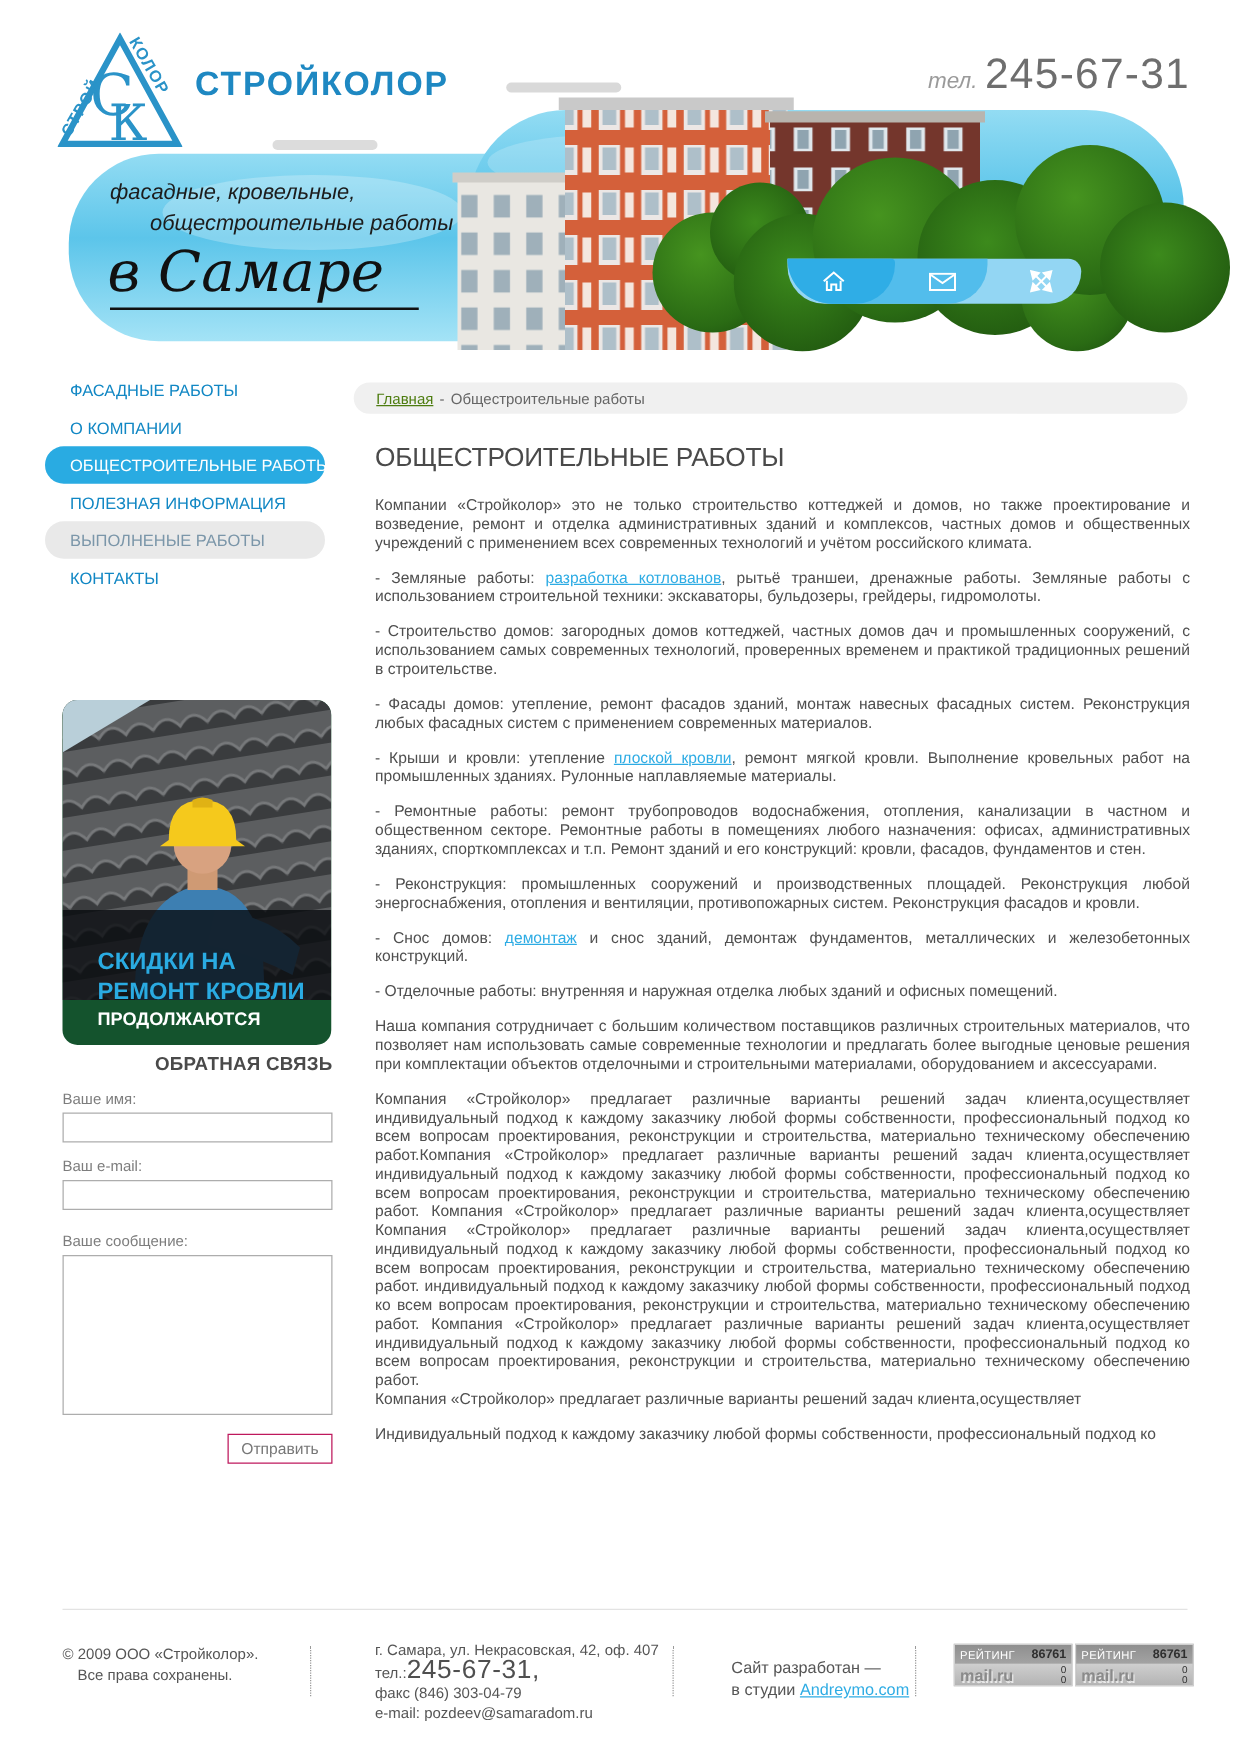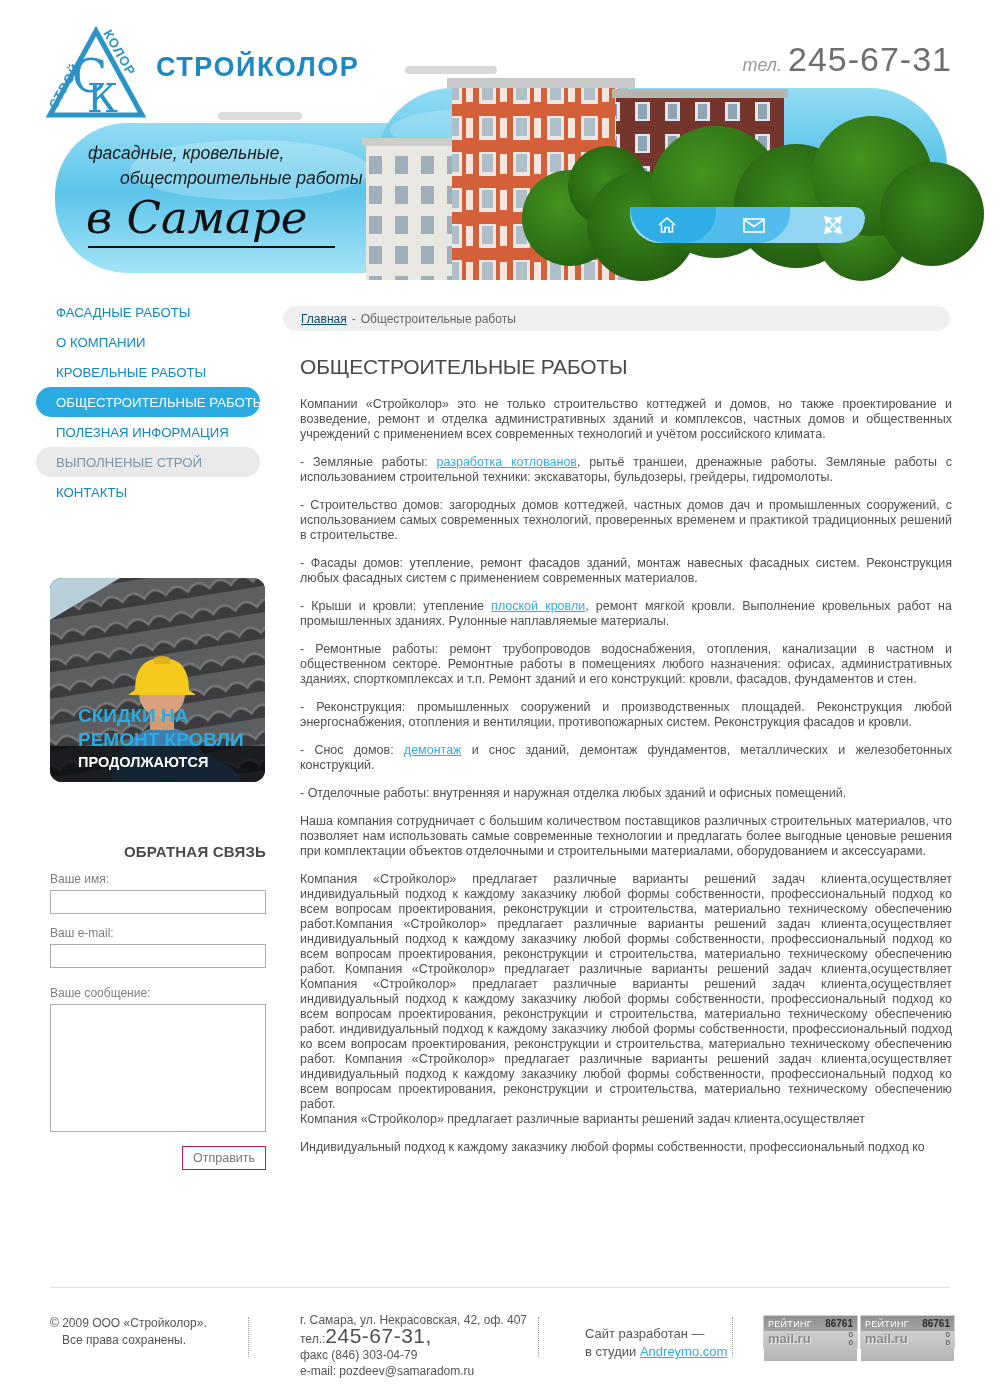--- a/index.html
+++ b/index.html
@@ -20,31 +20,31 @@
   .iconbar{position:absolute;left:630px;top:207px;width:235px;height:36px;z-index:5;}
   .seg{position:absolute;top:0;height:36px;}
   .seg.light{left:0;width:235px;background:#93d6f3;border-radius:0 16px 40px 46px;}
   .seg.mid{left:0;width:160px;background:#52bdec;border-radius:0 0 40px 46px;}
   .seg.dark{left:0;width:86px;background:#2fade6;border-radius:0 4px 40px 46px;}
   .ibtn{position:absolute;top:6px;width:26px;height:24px;cursor:pointer;display:flex;align-items:center;justify-content:center;}
   
   .breadcrumb{position:absolute;left:283px;top:306px;width:667px;height:25px;z-index:4;
               background:#f0f0f0;border-radius:13px;display:flex;align-items:center;
               padding-left:18px;box-sizing:border-box;font-size:12px;color:#666;}
-  .breadcrumb a{color:#0c4a6e;text-decoration:underline;cursor:pointer;}
+  .breadcrumb a{color:#4d7c0f;text-decoration:underline;cursor:pointer;}
   .breadcrumb .sep{margin:0 5px;}
   
   .nav{position:absolute;left:36px;top:297px;width:224px;z-index:4;}
   .nav-item{height:30px;display:flex;align-items:center;padding-left:20px;border-radius:15px;
             font-size:13.2px;color:#1187c4;cursor:pointer;white-space:nowrap;}
   .nav-item.active{background:#29abe2;color:#fff;}
   .nav-item.visited{background:#e9e9e9;color:#7b96a9;}
   
-  .banner{position:absolute;left:50px;top:560px;width:215px;height:204px;border-radius:12px;
-          overflow:hidden;z-index:4;cursor:pointer;background:#14532d;margin-top:18px;}
+  .banner{position:absolute;left:50px;top:560px;width:215px;height:276px;border-radius:12px;
+          overflow:hidden;z-index:4;cursor:pointer;background:#14532d;}
   .banner-text{position:absolute;left:0;bottom:0;width:100%;padding:8px 0 10px 28px;box-sizing:border-box;}
   .banner-text .b1{color:#2aabe2;font-weight:bold;font-size:19px;line-height:24px;}
   .banner-text .b3{color:#fff;font-weight:bold;font-size:14.5px;line-height:20px;}
   
   .form{position:absolute;left:50px;top:843px;width:216px;z-index:4;}
   .form h3{margin:0 0 6px 0;font-size:15px;color:#4a4a4a;letter-spacing:.2px;text-align:right;}
   .form label{display:block;font-size:12px;color:#7d7d7d;margin:12px 0 4px 0;}
   .form input{width:100%;height:24px;border:1px solid #adadad;box-sizing:border-box;background:#fff;font-size:12px;padding:0 5px;}
   .form textarea{width:100%;height:128px;border:1px solid #adadad;box-sizing:border-box;background:#fff;font-size:12px;padding:4px 5px;resize:none;}
   .form .msg-label{margin-top:18px;}
@@ -66,22 +66,22 @@
   .foot-addr .big{font-size:21px;color:#4f4f4f;letter-spacing:.5px;}
   .foot-addr .pl{font-size:12px;color:#555;}
   .foot-credit{left:585px;top:1325px;line-height:18px;font-size:13px;}
   .foot-credit a{color:#2eace4;text-decoration:underline;cursor:pointer;}
   .badge{position:absolute;top:1315px;width:95px;height:34px;border:1px solid #d0d0d0;z-index:3;
          background:#b5b5b5;box-sizing:border-box;cursor:pointer;}
   .badge .row1{height:15px;background:linear-gradient(#8f8f8f,#a3a3a3);display:flex;justify-content:space-between;
                align-items:center;padding:0 4px;}
   .badge .row1 .rl{color:#fff;font-size:9px;letter-spacing:.3px;}
   .badge .row1 .rv{color:#2e2e2e;font-size:10px;font-weight:bold;}
-  .badge .row2{height:30px;background:linear-gradient(#cfcfcf,#b4b4b4);display:flex;justify-content:space-between;
-               align-items:flex-start;padding:0 4px;}
+  .badge .row2{height:17px;background:linear-gradient(#cfcfcf,#b4b4b4);display:flex;justify-content:space-between;
+               align-items:flex-end;padding:0 4px;}
   .badge .row2 .ml{font-size:13px;font-weight:bold;color:#8a8a8a;text-shadow:1px 1px 0 #e8e8e8;}
   .badge .row2 .zz{display:flex;flex-direction:column;line-height:8px;font-size:8px;color:#333;text-align:right;}
 </style>
 </head>
 <body>
 
 <div id="page">
 
   <svg id="hero-svg" width="1000" height="300" viewBox="0 0 1000 300">
     <defs>
@@ -197,24 +197,23 @@
 
   <div class="breadcrumb">
     <a>Главная</a>
     <span class="sep">-</span>
     <span>Общестроительные работы</span>
   </div>
 
   <div class="nav">
     <div class="nav-item">ФАСАДНЫЕ РАБОТЫ</div>
     <div class="nav-item">О КОМПАНИИ</div>
-    <div class="nav-item">КРОВЕЛЬНЫЕ РАБОТЫ</div>
     <div class="nav-item active">ОБЩЕСТРОИТЕЛЬНЫЕ РАБОТЫ</div>
     <div class="nav-item">ПОЛЕЗНАЯ ИНФОРМАЦИЯ</div>
-    <div class="nav-item visited">ВЫПОЛНЕНЫЕ СТРОЙ</div>
+    <div class="nav-item visited">ВЫПОЛНЕНЫЕ РАБОТЫ</div>
     <div class="nav-item">КОНТАКТЫ</div>
   </div>
 
   <div class="banner">
     <svg width="215" height="240" viewBox="0 0 215 240">
       <defs>
         <pattern id="tiles" width="44" height="26" patternUnits="userSpaceOnUse">
           <rect width="44" height="26" fill="#5c5e60"></rect>
           <path d="M0 22 q11 -15 22 0 q11 -15 22 0 v4 h-44 z" fill="#3a3c3e"></path>
           <path d="M0 20 q11 -14 22 0 q11 -14 22 0" fill="none" stroke="#77797b" stroke-width="2"></path>

